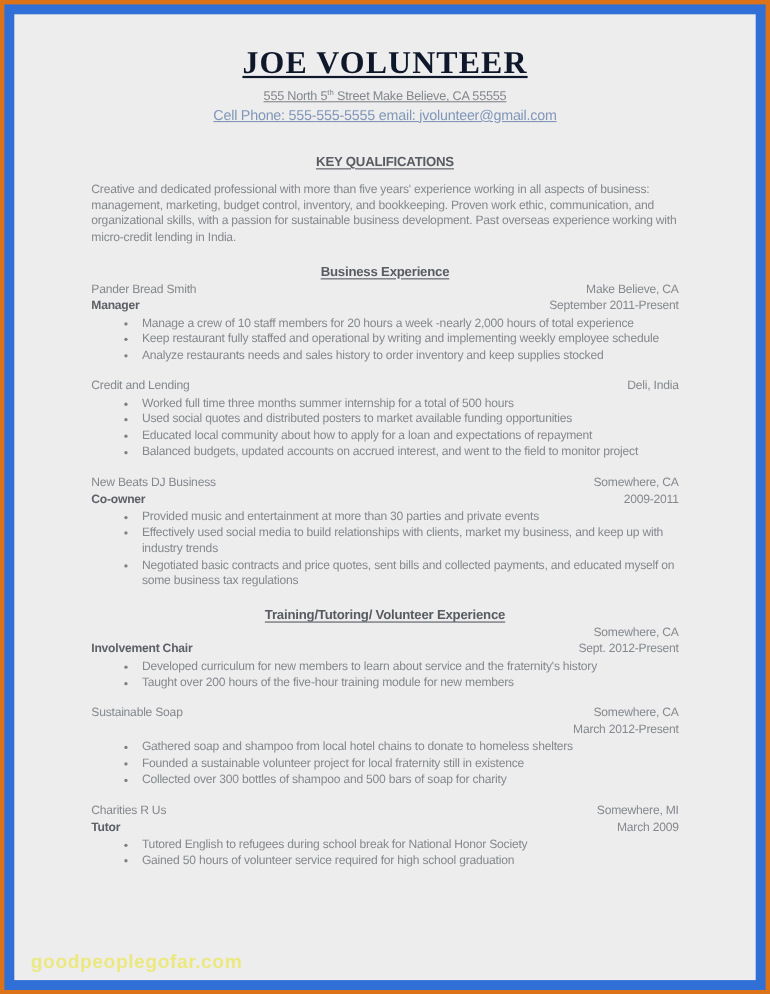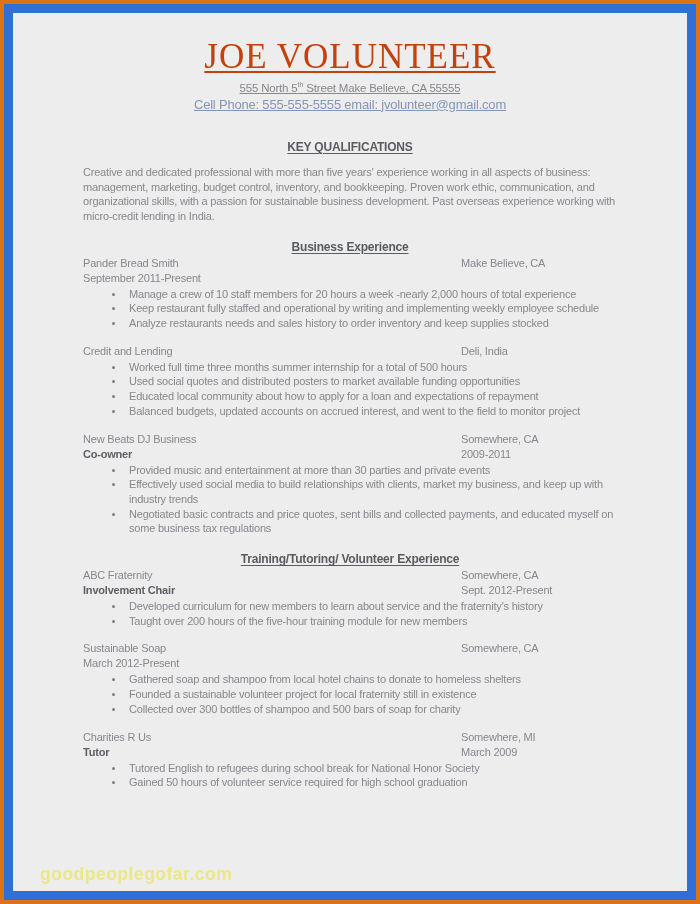--- a/index.html
+++ b/index.html
@@ -24,49 +24,49 @@
     position:absolute;left:9px;top:9px;right:9px;bottom:9px;
     background:var(--paper);
     color:var(--text-gray);
     font-size:11px;letter-spacing:-0.2px;line-height:14.7px;
     overflow:hidden;
   }
   .content{margin:0 70px;}
   .hdr{text-align:center;margin-top:27px;}
   .name{
     font-family:"Liberation Serif", serif;
-    font-size:35px;line-height:34px;font-weight:400;
-    color:#c2410c;letter-spacing:1px;
+    font-size:29px;line-height:34px;font-weight:700;
+    color:#0f172a;letter-spacing:1px;
     text-decoration:underline;text-underline-offset:3px;text-decoration-thickness:1.5px;
     margin:0;
   }
   .addr{font-size:11.5px;line-height:15px;margin-top:3px;text-decoration:underline;color:#84878b;}
   .addr sup{font-size:7px;vertical-align:super;letter-spacing:0;}
   .contact{font-size:13px;line-height:15px;margin-top:1px;text-decoration:underline;color:var(--contact-blue);}
   .sec-heading{
     text-align:center;font-weight:bold;color:var(--heading);
     font-size:12px;line-height:15px;
     text-decoration:underline;text-underline-offset:2px;
     margin:0;
   }
   .kq-heading{margin-top:28px;}
   .summary{margin-top:10px;color:var(--text-gray);}
   .be-heading{margin-top:16px;}
   .tt-heading{margin-top:16px;}
   .entry{margin-top:13px;}
   .entry.first{margin-top:1px;}
   .row{display:flex;line-height:15px;gap:11px;}
   .row .l{flex:0 0 367px;}
-  .row .r{flex:1;}
+  .row .r{flex:1;text-align:right;}
   .jobtitle{font-weight:bold;color:var(--text-dark);}
   ul.bullets{margin:1px 0 0 0;padding-left:42px;}
   ul.bullets li{padding-left:4px;line-height:14.7px;}
   ul.bullets li::marker{color:#7c7f83;font-size:10px;}
   .watermark{
-    position:absolute;left:27px;bottom:9px;
+    position:absolute;left:15px;bottom:9px;
     font-size:17.5px;font-weight:bold;letter-spacing:0.5px;
     color:var(--watermark);opacity:0.92;
   }
 </style>
 </head>
 <body>
 
 <div class="blue-frame">
   <div class="paper">
     <div class="content">
@@ -81,20 +81,21 @@
       <p class="summary" style="margin:10px 0 0 0;">Creative and dedicated professional with more than five years' experience working in all aspects of business: management, marketing, budget control, inventory, and bookkeeping. Proven work ethic, communication, and organizational skills, with a passion for sustainable business development. Past overseas experience working with micro-credit lending in India.</p>
 
       <div class="sec-heading be-heading">Business Experience</div>
 
       <div class="entry first">
         <div class="row">
           <span class="l">Pander Bread Smith</span>
           <span class="r">Make Believe, CA</span>
         </div>
         <div class="row">
+          <span class="l jobtitle">Manager</span>
           <span class="r">September 2011-Present</span>
         </div>
         <ul class="bullets">
           <li>Manage a crew of 10 staff members for 20 hours a week -nearly 2,000 hours of total experience</li>
           <li>Keep restaurant fully staffed and operational by writing and implementing weekly employee schedule</li>
           <li>Analyze restaurants needs and sales history to order inventory and keep supplies stocked</li>
         </ul>
       </div>
 
       <div class="entry">
@@ -123,21 +124,20 @@
           <li>Provided music and entertainment at more than 30 parties and private events</li>
           <li>Effectively used social media to build relationships with clients, market my business, and keep up with industry trends</li>
           <li>Negotiated basic contracts and price quotes, sent bills and collected payments, and educated myself on some business tax regulations</li>
         </ul>
       </div>
 
       <div class="sec-heading tt-heading">Training/Tutoring/ Volunteer Experience</div>
 
       <div class="entry first">
         <div class="row">
-          <span class="l">ABC Fraternity</span>
           <span class="r">Somewhere, CA</span>
         </div>
         <div class="row">
           <span class="l jobtitle">Involvement Chair</span>
           <span class="r">Sept. 2012-Present</span>
         </div>
         <ul class="bullets">
           <li>Developed curriculum for new members to learn about service and the fraternity's history</li>
           <li>Taught over 200 hours of the five-hour training module for new members</li>
         </ul>

